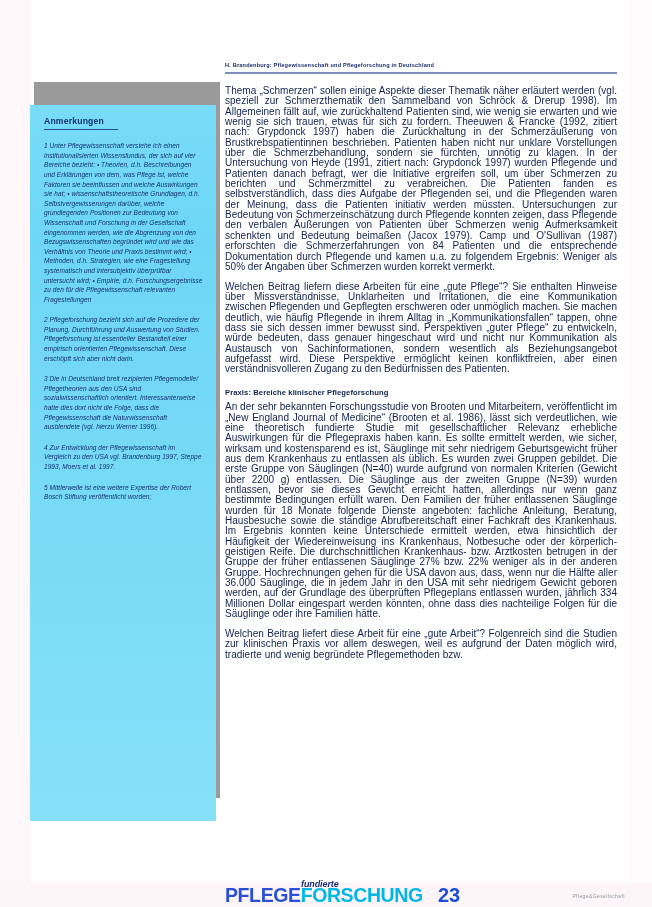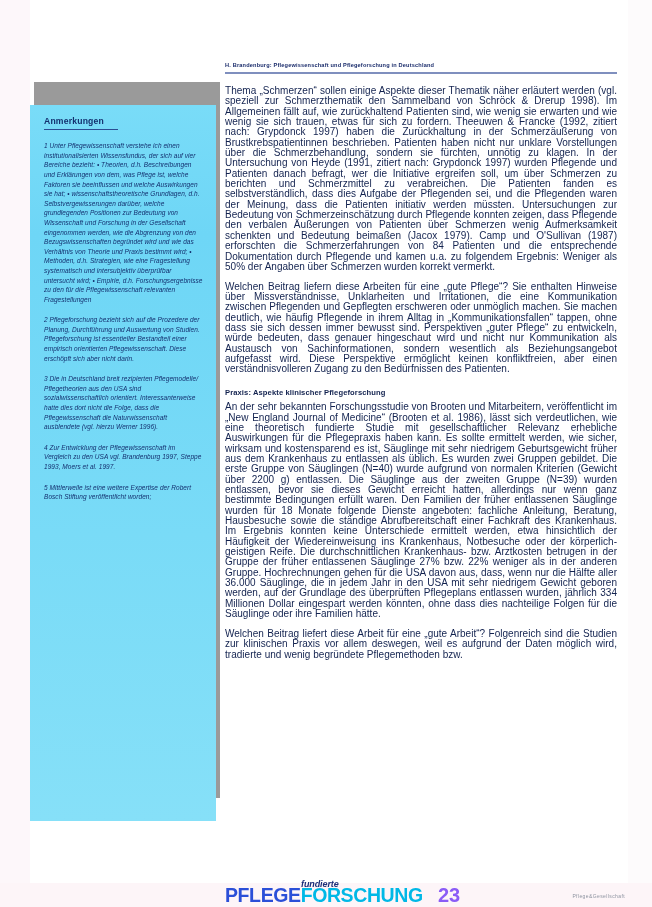--- a/index.html
+++ b/index.html
@@ -103,21 +103,21 @@
   }
   .logo-pflege{color:#2b4fd8;}
   .logo-forschung{color:#00b8e6;}
   .logo-ange{
     position:absolute;left:76px;top:-2px;
     font-size:9px;font-weight:bold;font-style:italic;
     color:#1d2f7a;letter-spacing:-0.1px;
   }
   .page-num{
     position:absolute;left:213px;top:3px;
-    font-size:20px;font-weight:bold;color:#8b5cf6;
+    font-size:20px;font-weight:bold;color:#1d4ed8;
   }
   .footer-rule{
     position:absolute;left:0;top:27px;width:400px;height:3px;
     background:linear-gradient(90deg,#b9c6d8 0%,#9fb0c6 45%,#cfd7e2 55%,#aab7c9 100%);
   }
   .footer-meta{
     position:absolute;right:0;top:12px;
     font-size:5px;color:#8d93a0;letter-spacing:.4px;
     white-space:nowrap;
   }
@@ -142,21 +142,21 @@
     <p class="note">2 Pflegeforschung bezieht sich auf die Prozedere der Planung, Durchführung und Auswertung von Studien. Pflegeforschung ist essentieller Bestandteil einer empirisch orientierten Pflegewissenschaft. Diese erschöpft sich aber nicht darin.</p>
     <p class="note">3 Die in Deutschland breit rezipierten Pflegemodelle/ Pflegetheorien aus den USA sind sozialwissenschaftlich orientiert. Interessanterweise hatte dies dort nicht die Folge, dass die Pflegewissenschaft die Naturwissenschaft ausblendete (vgl. hierzu Werner 1996).</p>
     <p class="note">4 Zur Entwicklung der Pflegewissenschaft im Vergleich zu den USA vgl. Brandenburg 1997, Steppe 1993, Moers et al. 1997.</p>
     <p class="note">5 Mittlerweile ist eine weitere Expertise der Robert Bosch Stiftung veröffentlicht worden;</p>
   </aside>
 
   <main class="col">
     <p class="body-p">Thema „Schmerzen“ sollen einige Aspekte dieser Thematik näher erläutert werden (vgl. speziell zur Schmerzthematik den Sammelband von Schröck &amp; Drerup 1998). Im Allgemeinen fällt auf, wie zurückhaltend Patienten sind, wie wenig sie erwarten und wie wenig sie sich trauen, etwas für sich zu fordern. Theeuwen &amp; Francke (1992, zitiert nach: Grypdonck 1997) haben die Zurückhaltung in der Schmerzäußerung von Brustkrebspatientinnen beschrieben. Patienten haben nicht nur unklare Vorstellungen über die Schmerzbehandlung, sondern sie fürchten, unnötig zu klagen. In der Untersuchung von Heyde (1991, zitiert nach: Grypdonck 1997) wurden Pflegende und Patienten danach befragt, wer die Initiative ergreifen soll, um über Schmerzen zu berichten und Schmerzmittel zu verabreichen. Die Patienten fanden es selbstverständlich, dass dies Aufgabe der Pflegenden sei, und die Pflegenden waren der Meinung, dass die Patienten initiativ werden müssten. Untersuchungen zur Bedeutung von Schmerzeinschätzung durch Pflegende konnten zeigen, dass Pflegende den verbalen Äußerungen von Patienten über Schmerzen wenig Aufmerksamkeit schenkten und Bedeutung beimaßen (Jacox 1979). Camp und O'Sullivan (1987) erforschten die Schmerzerfahrungen von 84 Patienten und die entsprechende Dokumentation durch Pflegende und kamen u.a. zu folgendem Ergebnis: Weniger als 50% der Angaben über Schmerzen wurden korrekt vermerkt.</p>
     <p class="body-p">Welchen Beitrag liefern diese Arbeiten für eine „gute Pflege“? Sie enthalten Hinweise über Missverständnisse, Unklarheiten und Irritationen, die eine Kommunikation zwischen Pflegenden und Gepflegten erschweren oder unmöglich machen. Sie machen deutlich, wie häufig Pflegende in ihrem Alltag in „Kommunikationsfallen“ tappen, ohne dass sie sich dessen immer bewusst sind. Perspektiven „guter Pflege“ zu entwickeln, würde bedeuten, dass genauer hingeschaut wird und nicht nur Kommunikation als Austausch von Sachinformationen, sondern wesentlich als Beziehungsangebot aufgefasst wird. Diese Perspektive ermöglicht keinen konfliktfreien, aber einen verständnisvolleren Zugang zu den Bedürfnissen des Patienten.</p>
     <div class="spacer-sm"></div>
-    <h2 class="sec-head">Praxis: Aspekte klinischer Pflegeforschung</h2>
+    <h2 class="sec-head">Praxis: Bereiche klinischer Pflegeforschung</h2>
     <p class="body-p">An der sehr bekannten Forschungsstudie von Brooten und Mitarbeitern, veröffentlicht im „New England Journal of Medicine“ (Brooten et al. 1986), lässt sich verdeutlichen, wie eine theoretisch fundierte Studie mit gesellschaftlicher Relevanz erhebliche Auswirkungen für die Pflegepraxis haben kann. Es sollte ermittelt werden, wie sicher, wirksam und kostensparend es ist, Säuglinge mit sehr niedrigem Geburtsgewicht früher aus dem Krankenhaus zu entlassen als üblich. Es wurden zwei Gruppen gebildet. Die erste Gruppe von Säuglingen (N=40) wurde aufgrund von normalen Kriterien (Gewicht über 2200 g) entlassen. Die Säuglinge aus der zweiten Gruppe (N=39) wurden entlassen, bevor sie dieses Gewicht erreicht hatten, allerdings nur wenn ganz bestimmte Bedingungen erfüllt waren. Den Familien der früher entlassenen Säuglinge wurden für 18 Monate folgende Dienste angeboten: fachliche Anleitung, Beratung, Hausbesuche sowie die ständige Abrufbereitschaft einer Fachkraft des Krankenhaus. Im Ergebnis konnten keine Unterschiede ermittelt werden, etwa hinsichtlich der Häufigkeit der Wiedereinweisung ins Krankenhaus, Notbesuche oder der körperlich-geistigen Reife. Die durchschnittlichen Krankenhaus- bzw. Arztkosten betrugen in der Gruppe der früher entlassenen Säuglinge 27% bzw. 22% weniger als in der anderen Gruppe. Hochrechnungen gehen für die USA davon aus, dass, wenn nur die Hälfte aller 36.000 Säuglinge, die in jedem Jahr in den USA mit sehr niedrigem Gewicht geboren werden, auf der Grundlage des überprüften Pflegeplans entlassen wurden, jährlich 334 Millionen Dollar eingespart werden könnten, ohne dass dies nachteilige Folgen für die Säuglinge oder ihre Familien hätte.</p>
     <p class="body-p">Welchen Beitrag liefert diese Arbeit für eine „gute Arbeit“? Folgenreich sind die Studien zur klinischen Praxis vor allem deswegen, weil es aufgrund der Daten möglich wird, tradierte und wenig begründete Pflegemethoden bzw.</p>
   </main>
 
   <div class="footer">
     <div class="logo-wrap">
       <div class="logo-main"><span class="logo-pflege">PFLEGE</span><span class="logo-forschung">FORSCHUNG</span></div>
       <div class="logo-ange">fundierte</div>
       <div class="page-num">23</div>
       <div class="footer-meta">Pflege&amp;Gesellschaft</div>

